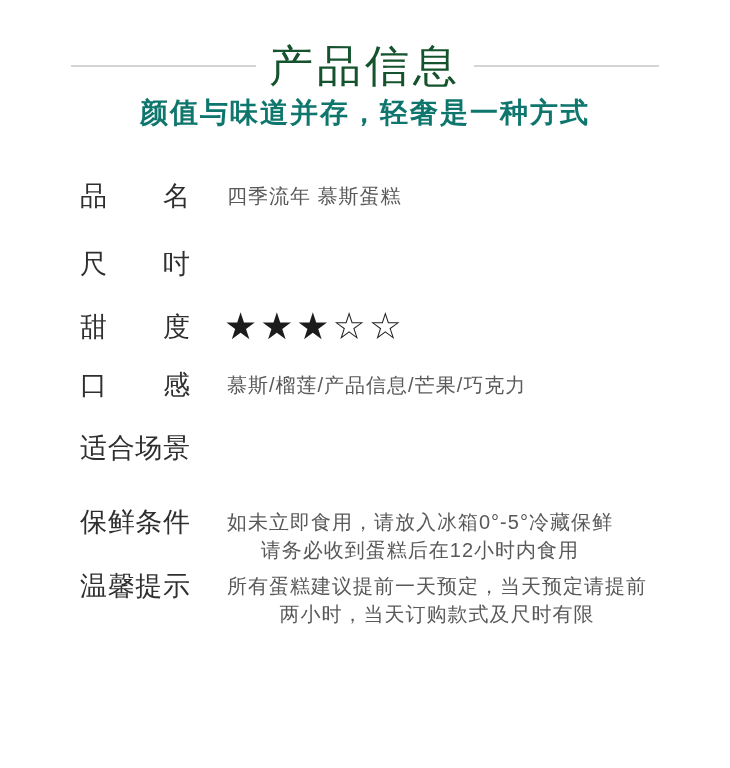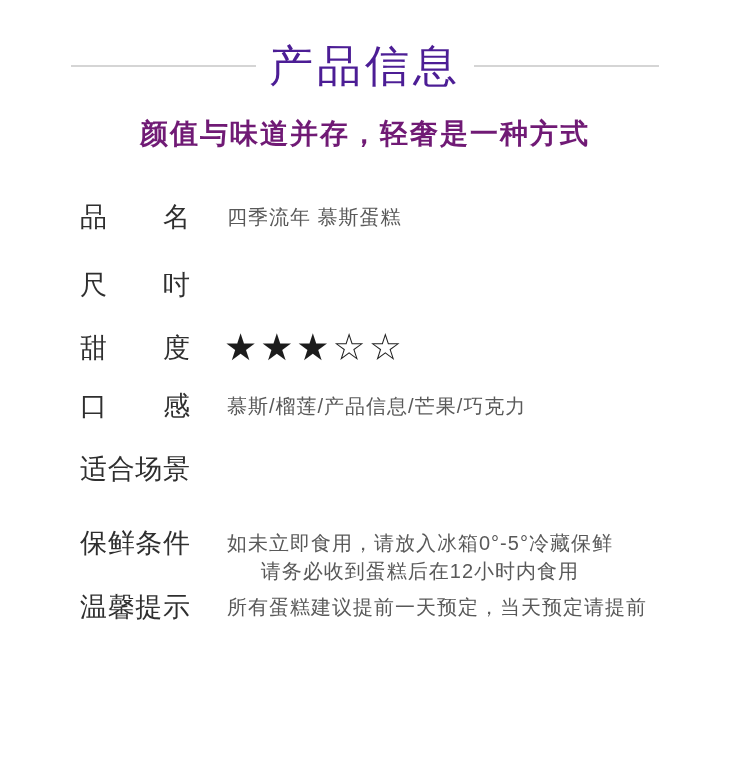--- a/index.html
+++ b/index.html
@@ -21,34 +21,34 @@
   .title-rule {
     width: 185px;
     height: 2px;
     background: #d5d5d5;
   }
   .page-title {
     font-size: 44px;
     line-height: 52px;
     font-weight: 500;
     letter-spacing: 4px;
-    color: #4c1d95;
+    color: #14532d;
     margin: 0 13px;
     white-space: nowrap;
   }
 
   
   .page-subtitle {
-    margin-top: 22px;
+    margin-top: 1px;
     text-align: center;
     font-size: 28px;
     line-height: 40px;
     font-weight: 600;
     letter-spacing: 2px;
-    color: #701a75;
+    color: #0f766e;
     white-space: nowrap;
   }
 
   
   .rows {
     padding-left: 80px;
     padding-right: 55px;
     margin-top: 49px;
   }
   .row {
@@ -168,17 +168,18 @@
       </div>
       <div class="row">
         <div class="row-label">
           <span>温</span>
           <span>馨</span>
           <span>提</span>
           <span>示</span>
         </div>
         <div class="row-value">
           <div class="value-line">所有蛋糕建议提前一天预定，当天预定请提前</div>
+          <div class="value-line">两小时，当天订购款式及尺时有限</div>
         </div>
       </div>
     </div>
 
 </div>
 
 </body></html>

